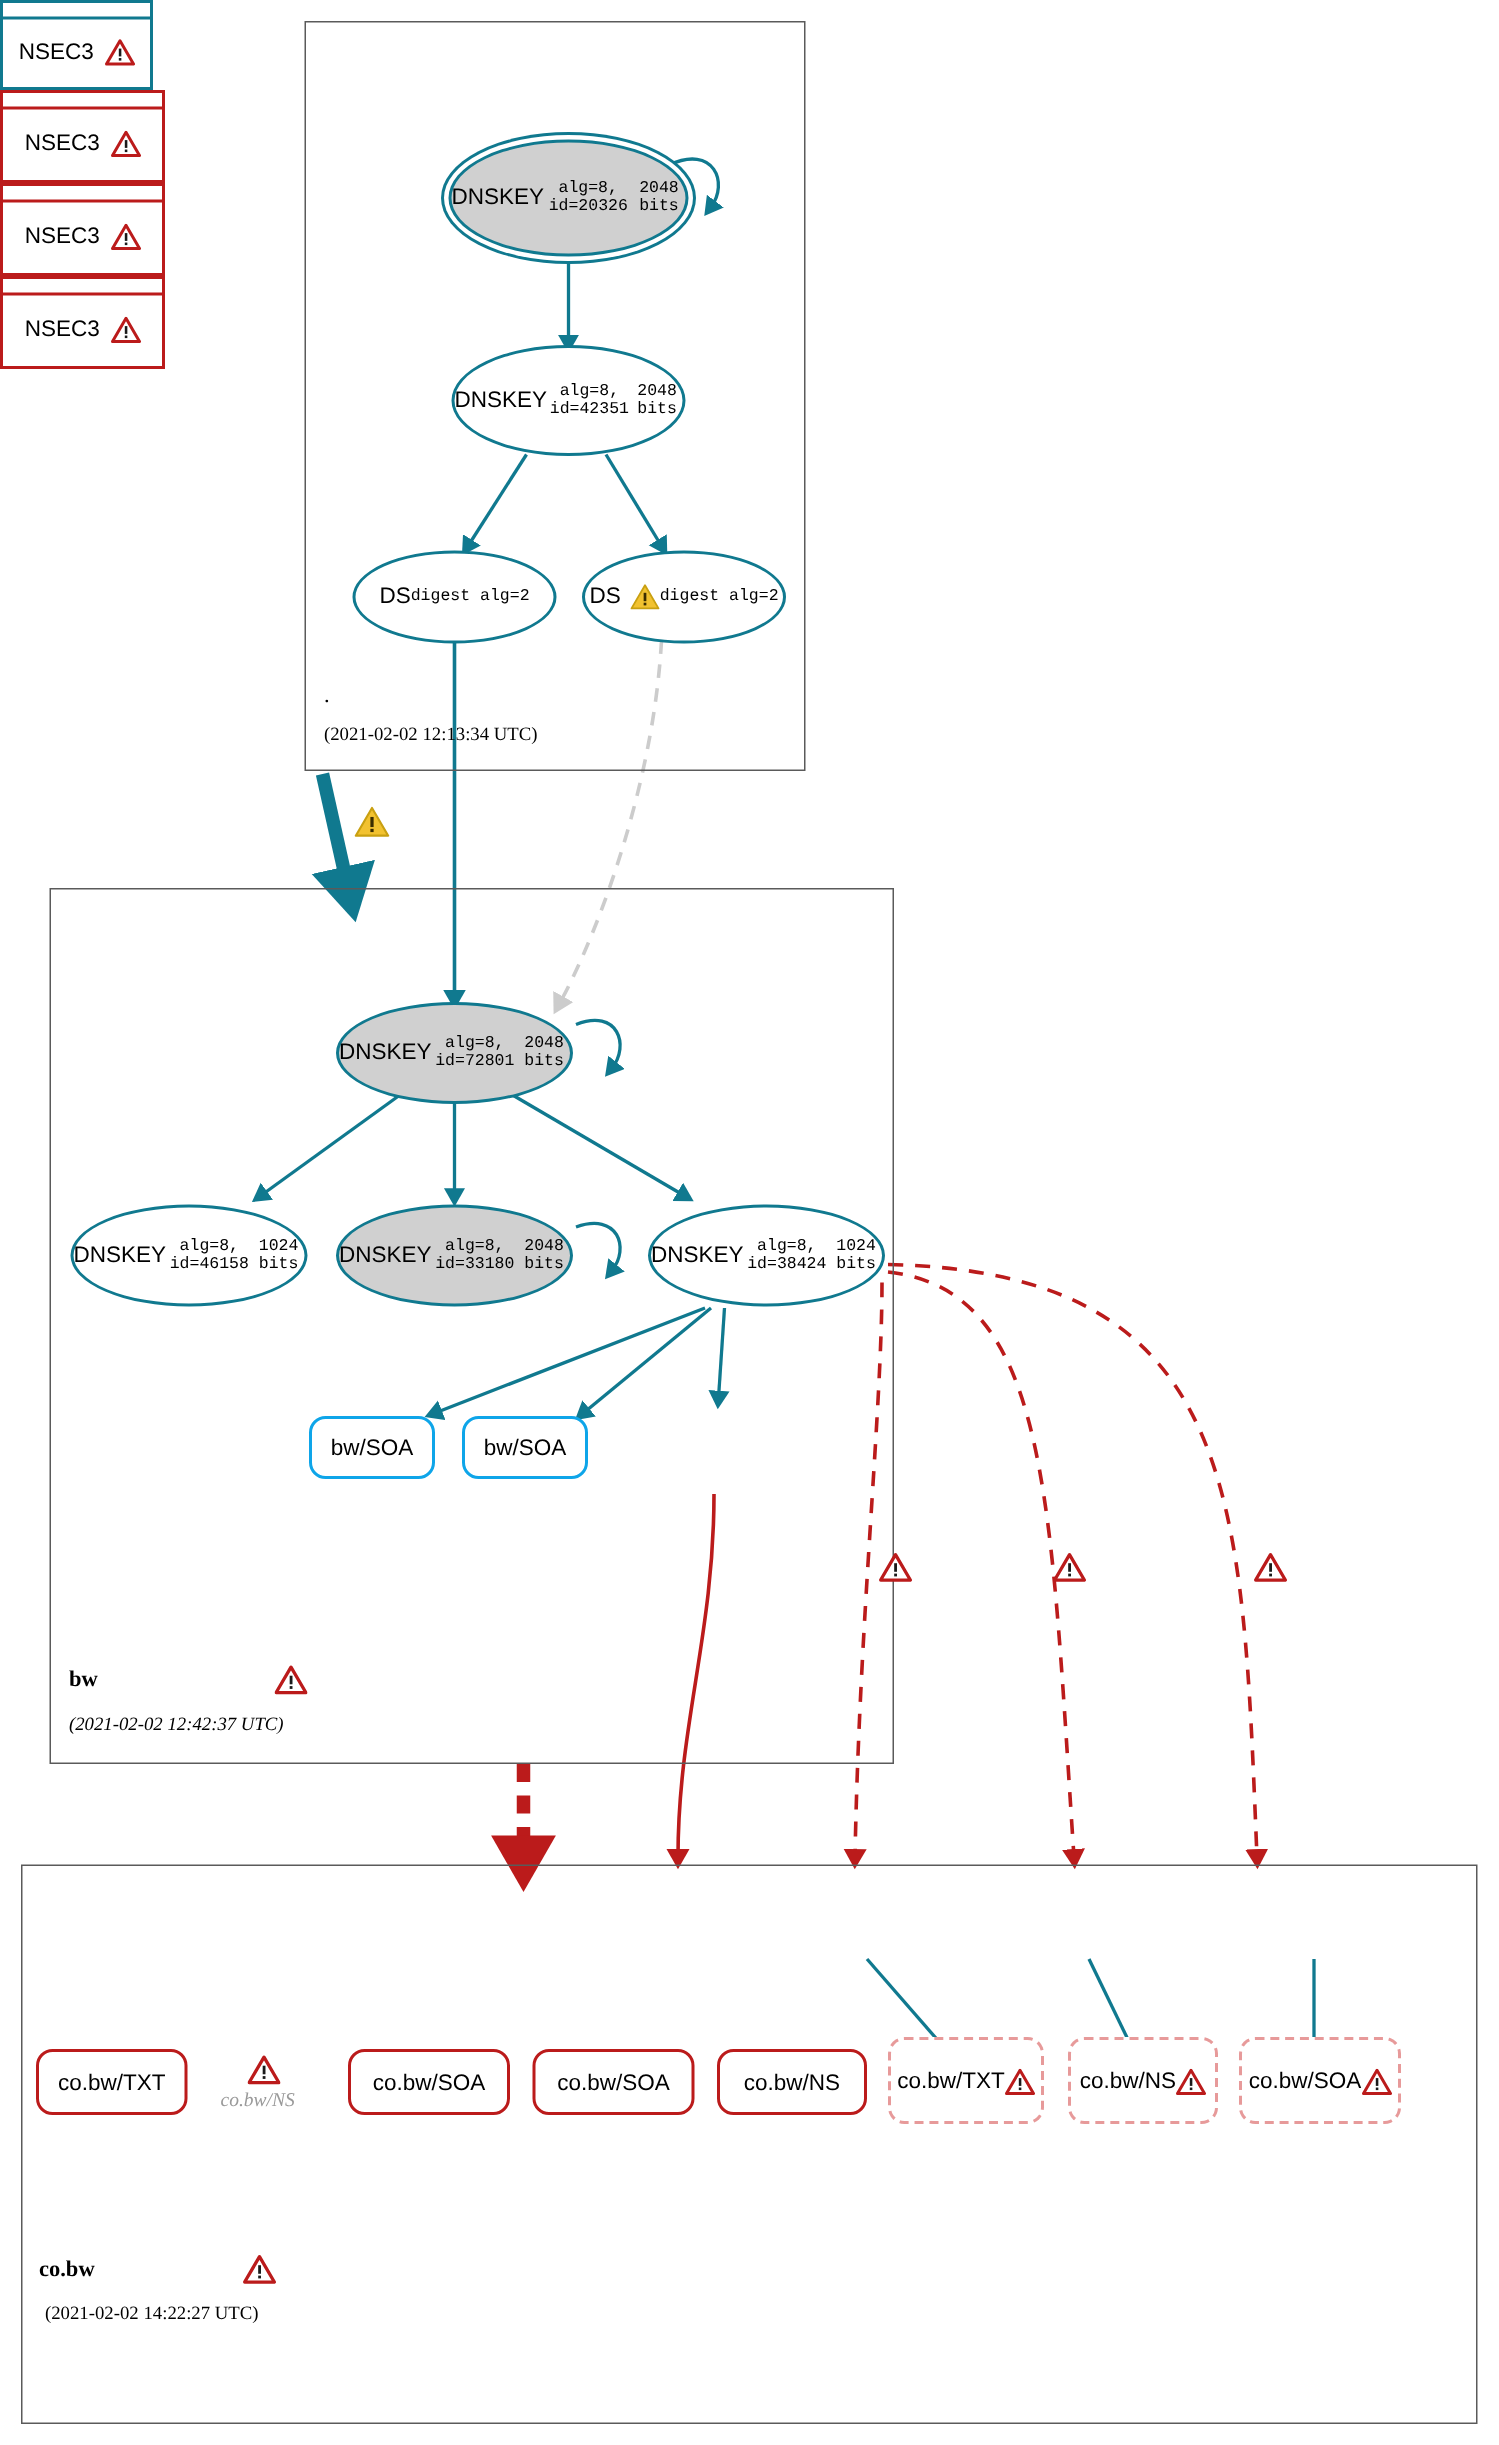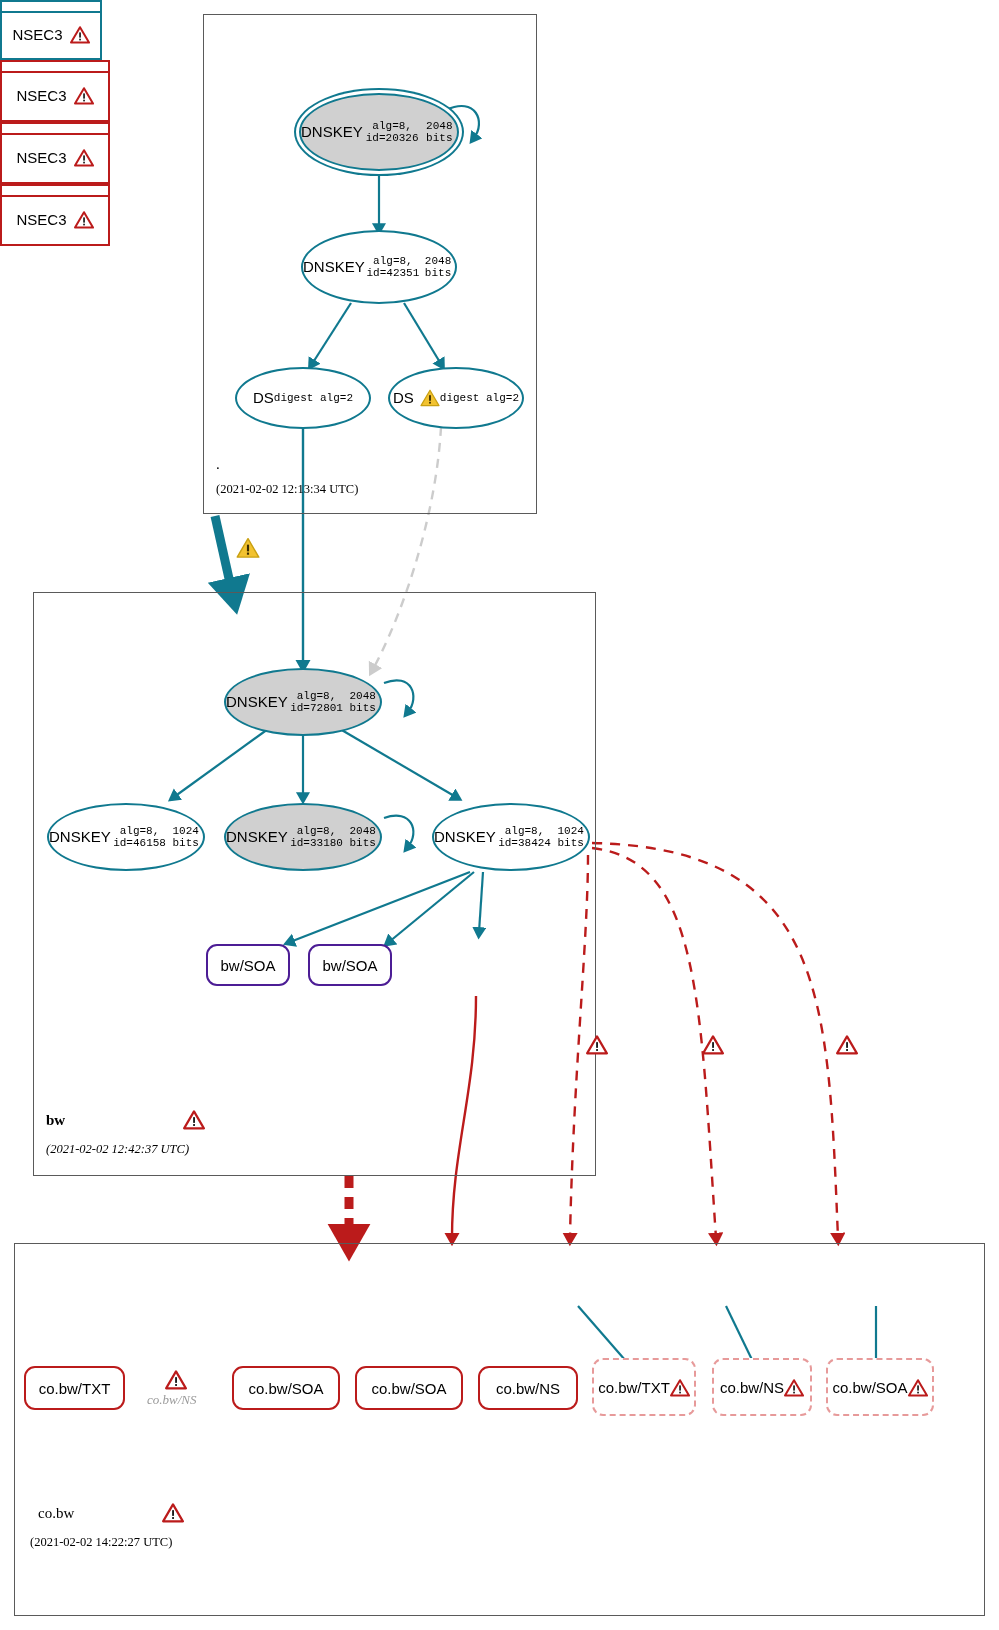--- a/index.html
+++ b/index.html
@@ -22,21 +22,21 @@
 
   .ellipse{border:2px solid #10798f;border-radius:50%;background:#fff;}
   .ellipse.shaded{background:#d0d0d0;}
   .ellipse.dbl{box-shadow:0 0 0 3px #ffffff, 0 0 0 5px #10798f;}
 
   .t1{font-size:15px;color:#000;line-height:1.05;
       font-family:"Liberation Sans",sans-serif;}
   .t2{font-size:11px;color:#000;line-height:1.12;
       font-family:Liberation Mono, monospace;}
 
-  .rrset{border:2px solid #4c1d95;border-radius:11px;background:#fff;
+  .rrset{border:2px solid #0ea5e9;border-radius:11px;background:#fff;
          font-size:15px;color:#000;}
   .rrset.err{border-color:#bb1b1b;}
   .rrset.dashed{border:2px dashed #e79a9a;border-radius:11px;}
 
   .nsec{border:2px solid #10798f;background:#fff;padding:0;
         display:block;box-sizing:border-box;}
   .nsec .cap{height:11px;border-bottom:2px solid #10798f;box-sizing:border-box;}
   .nsec .body{height:calc(100% - 13px);display:flex;align-items:center;
               justify-content:center;gap:7px;font-size:15px;color:#000;}
   .nsec.err{border-color:#bb1b1b;}
@@ -229,21 +229,21 @@
   </span>
   <span class="warn" style="position:absolute;left:836px;top:1035px;width:22px;height:20px;">
     <svg width="22" height="20" viewBox="0 0 20 18">
       <path d="M10 1.2 L19 16.6 L1 16.6 Z" fill="#ffffff" stroke="#bb1b1b" stroke-width="2" stroke-linejoin="round"></path>
       <rect x="9.2" y="6.4" width="1.7" height="5.2" fill="#1a1a1a"></rect>
       <rect x="9.2" y="12.7" width="1.7" height="1.7" fill="#1a1a1a"></rect>
     </svg>
   </span>
 
   <div class="zonebox" style="left:14px;top:1243px;width:971px;height:373px;"></div>
-  <div class="zonelabel" style="left:38px;top:1505px;">co.bw</div>
+  <div class="zonelabel" style="left:26px;top:1505px;font-weight:bold;">co.bw</div>
   <span class="warn" style="position:absolute;left:162px;top:1503px;width:22px;height:20px;">
     <svg width="22" height="20" viewBox="0 0 20 18">
       <path d="M10 1.2 L19 16.6 L1 16.6 Z" fill="#ffffff" stroke="#bb1b1b" stroke-width="2" stroke-linejoin="round"></path>
       <rect x="9.2" y="6.4" width="1.7" height="5.2" fill="#1a1a1a"></rect>
       <rect x="9.2" y="12.7" width="1.7" height="1.7" fill="#1a1a1a"></rect>
     </svg>
   </span>
   <div class="zonestamp" style="left:30px;top:1535px;">(2021-02-02 14:22:27 UTC)</div>
 
   <div class="nsec err" style="left:514px;top:1236px;width:110px;height:62px;">

